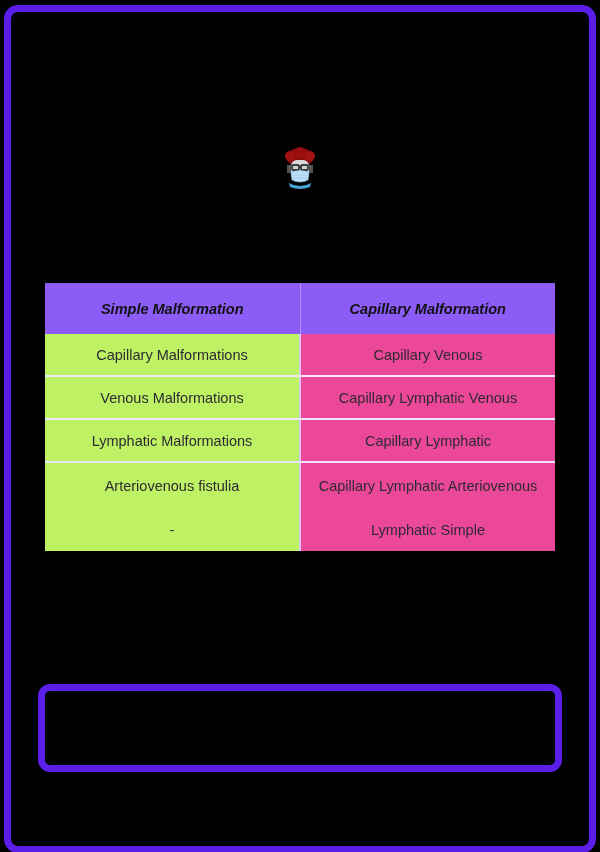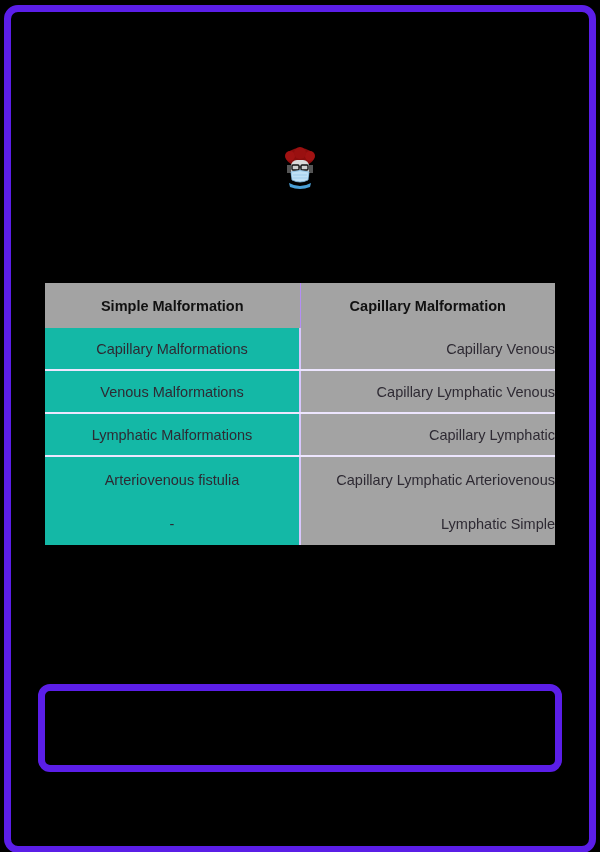--- a/index.html
+++ b/index.html
@@ -40,34 +40,34 @@
       table-layout: fixed;
     }
     .table th, .table td {
       padding: 0;
       text-align: center;
       vertical-align: middle;
       font-size: 14.5px;
       color: #2e2a33;
     }
     .table th {
-      height: 45px;
-      background: #a3a3a3;
+      height: 51px;
+      background: #8b5cf6;
       font-weight: bold;
       color: #111;
       font-size: 14.5px;
+      font-style: italic;
     }
     .table th.left { border-right: 1px solid #b48ef6; }
     .table td.left {
-      background: #14b8a6;
+      background: #bef264;
       border-right: 2px solid #d8c6fd;
     }
     .table td.right {
-      background: #a3a3a3;
-      text-align: right;
+      background: #ec4899;
     }
     .table tr.row td { height: 41px; border-bottom: 2px solid #ede6ff; }
     .table tr.row.last td { border-bottom: none; height: 43px; }
     .table tr.row.last2 td { border-bottom: none; height: 45px; }
     .notice-box {
       position: absolute;
       left: 38px;
       top: 684px;
       width: 510px;
       height: 74px;

